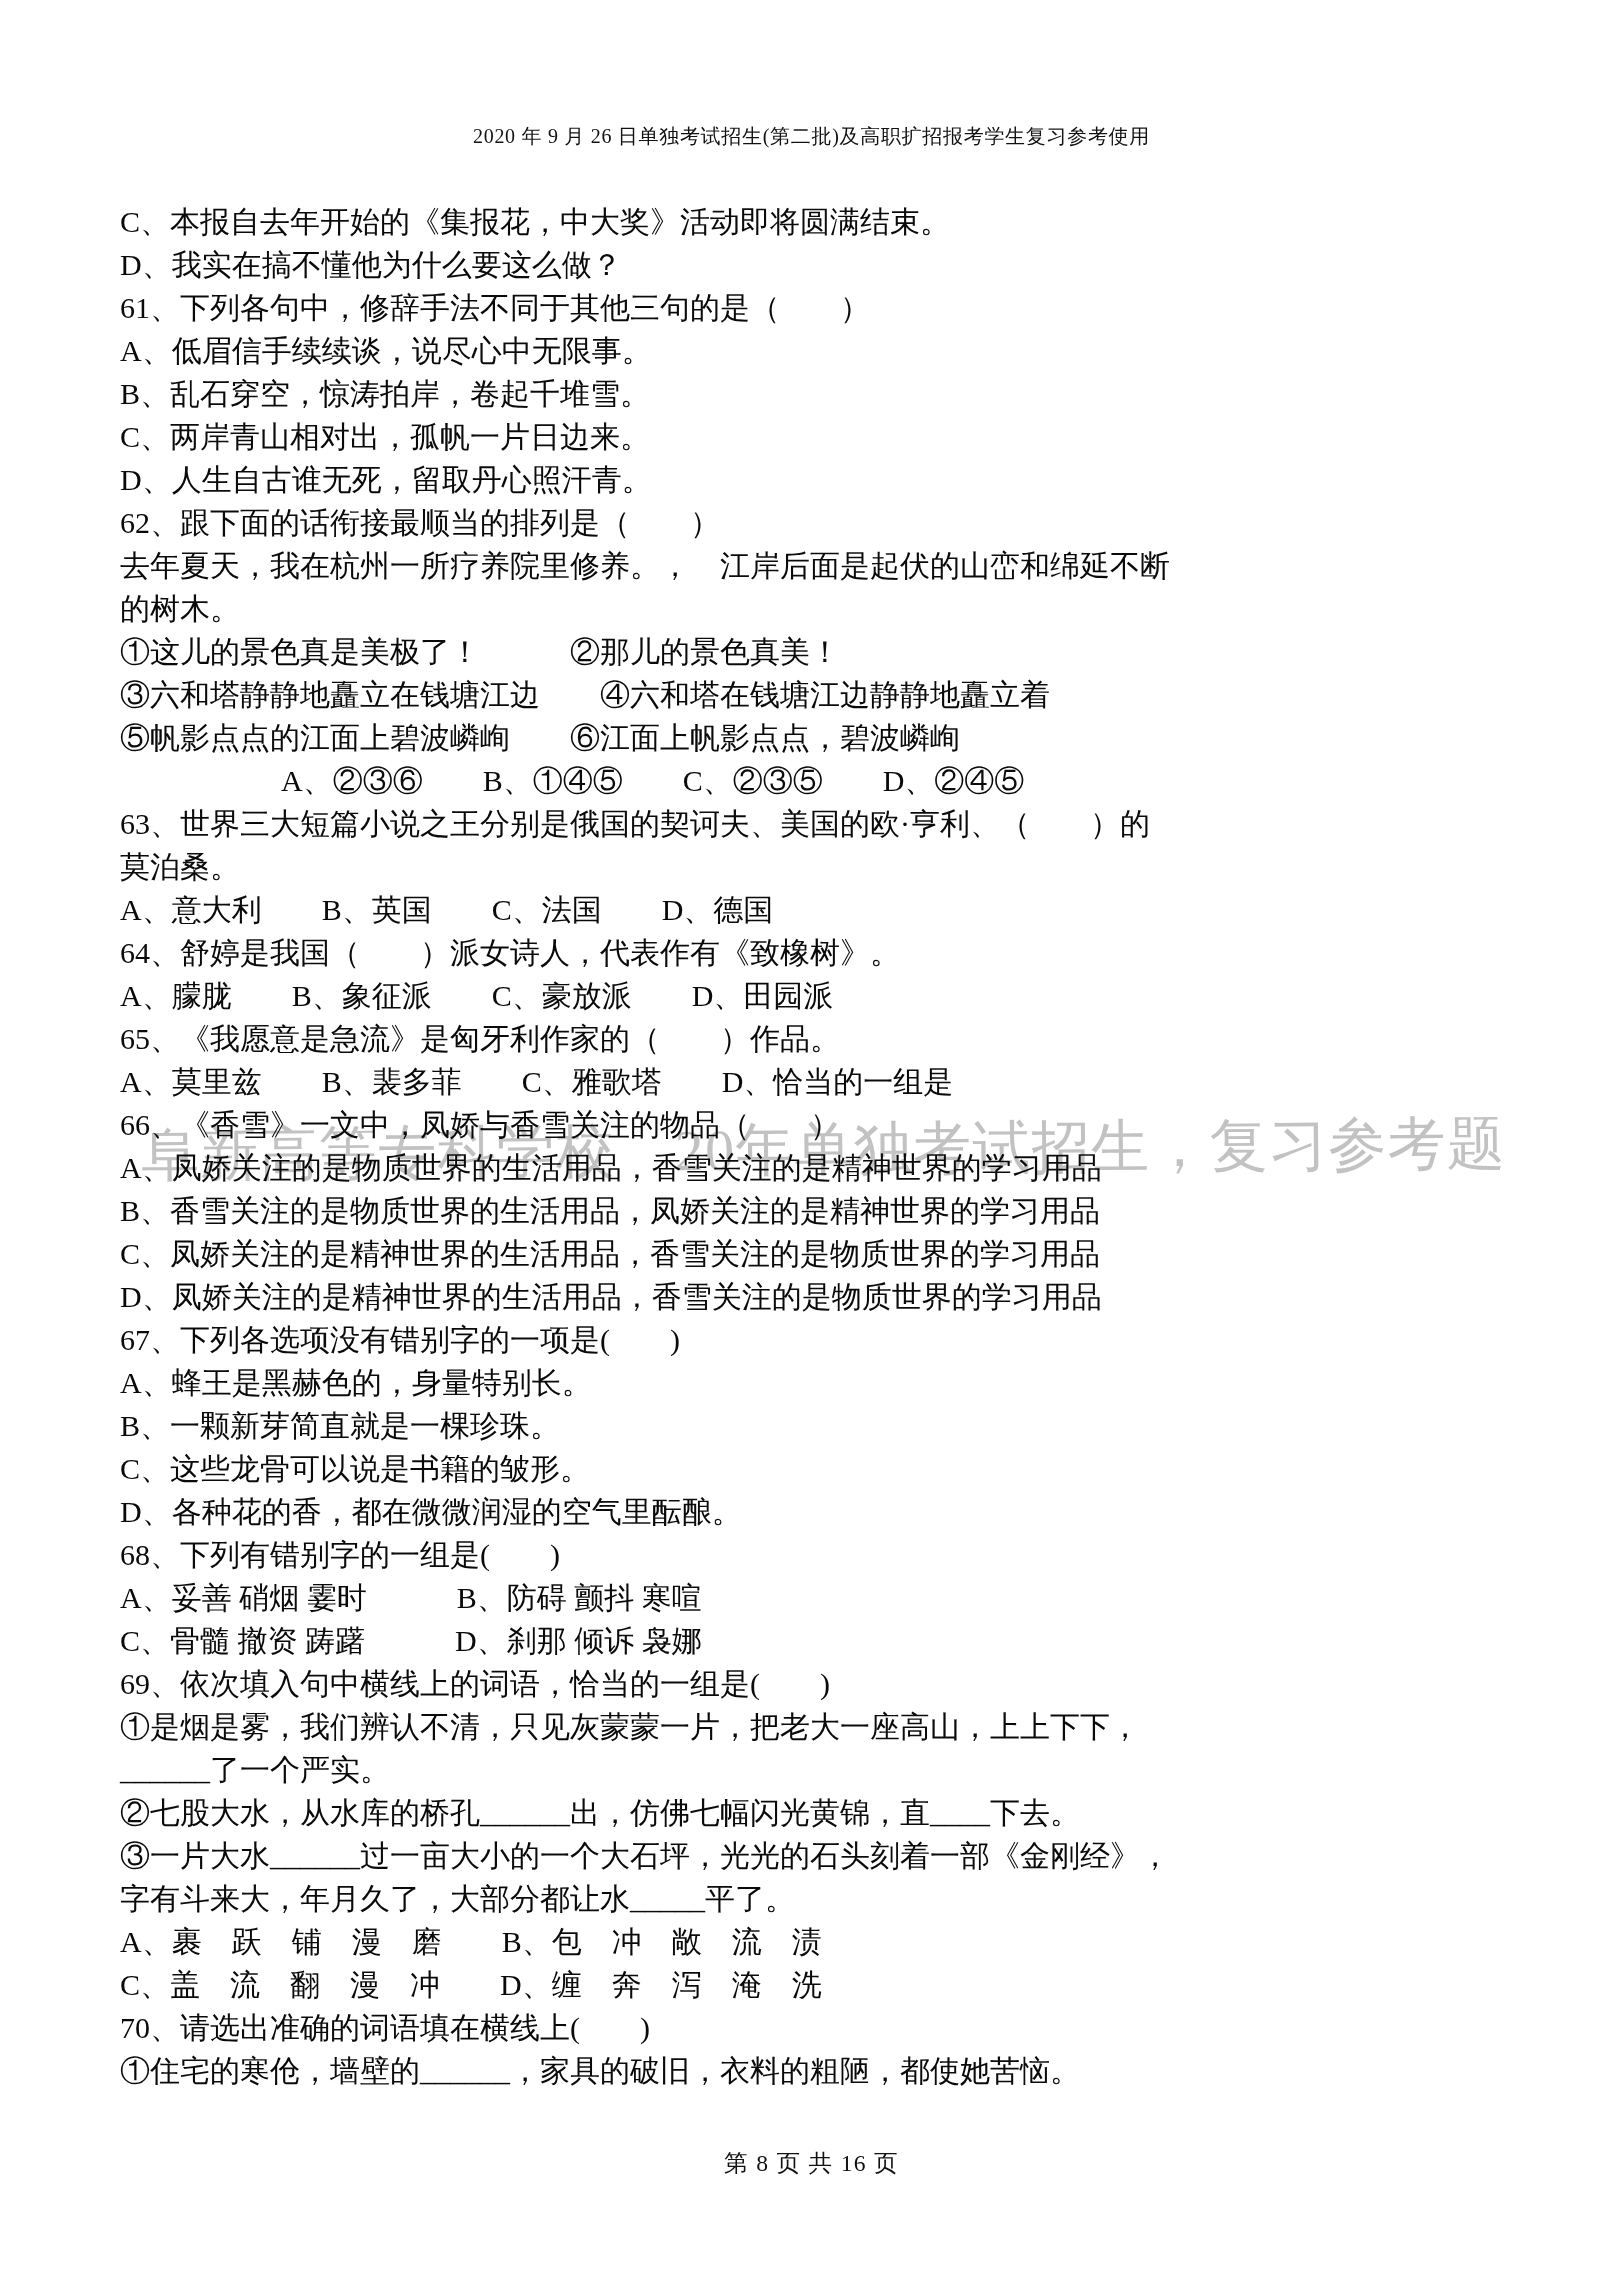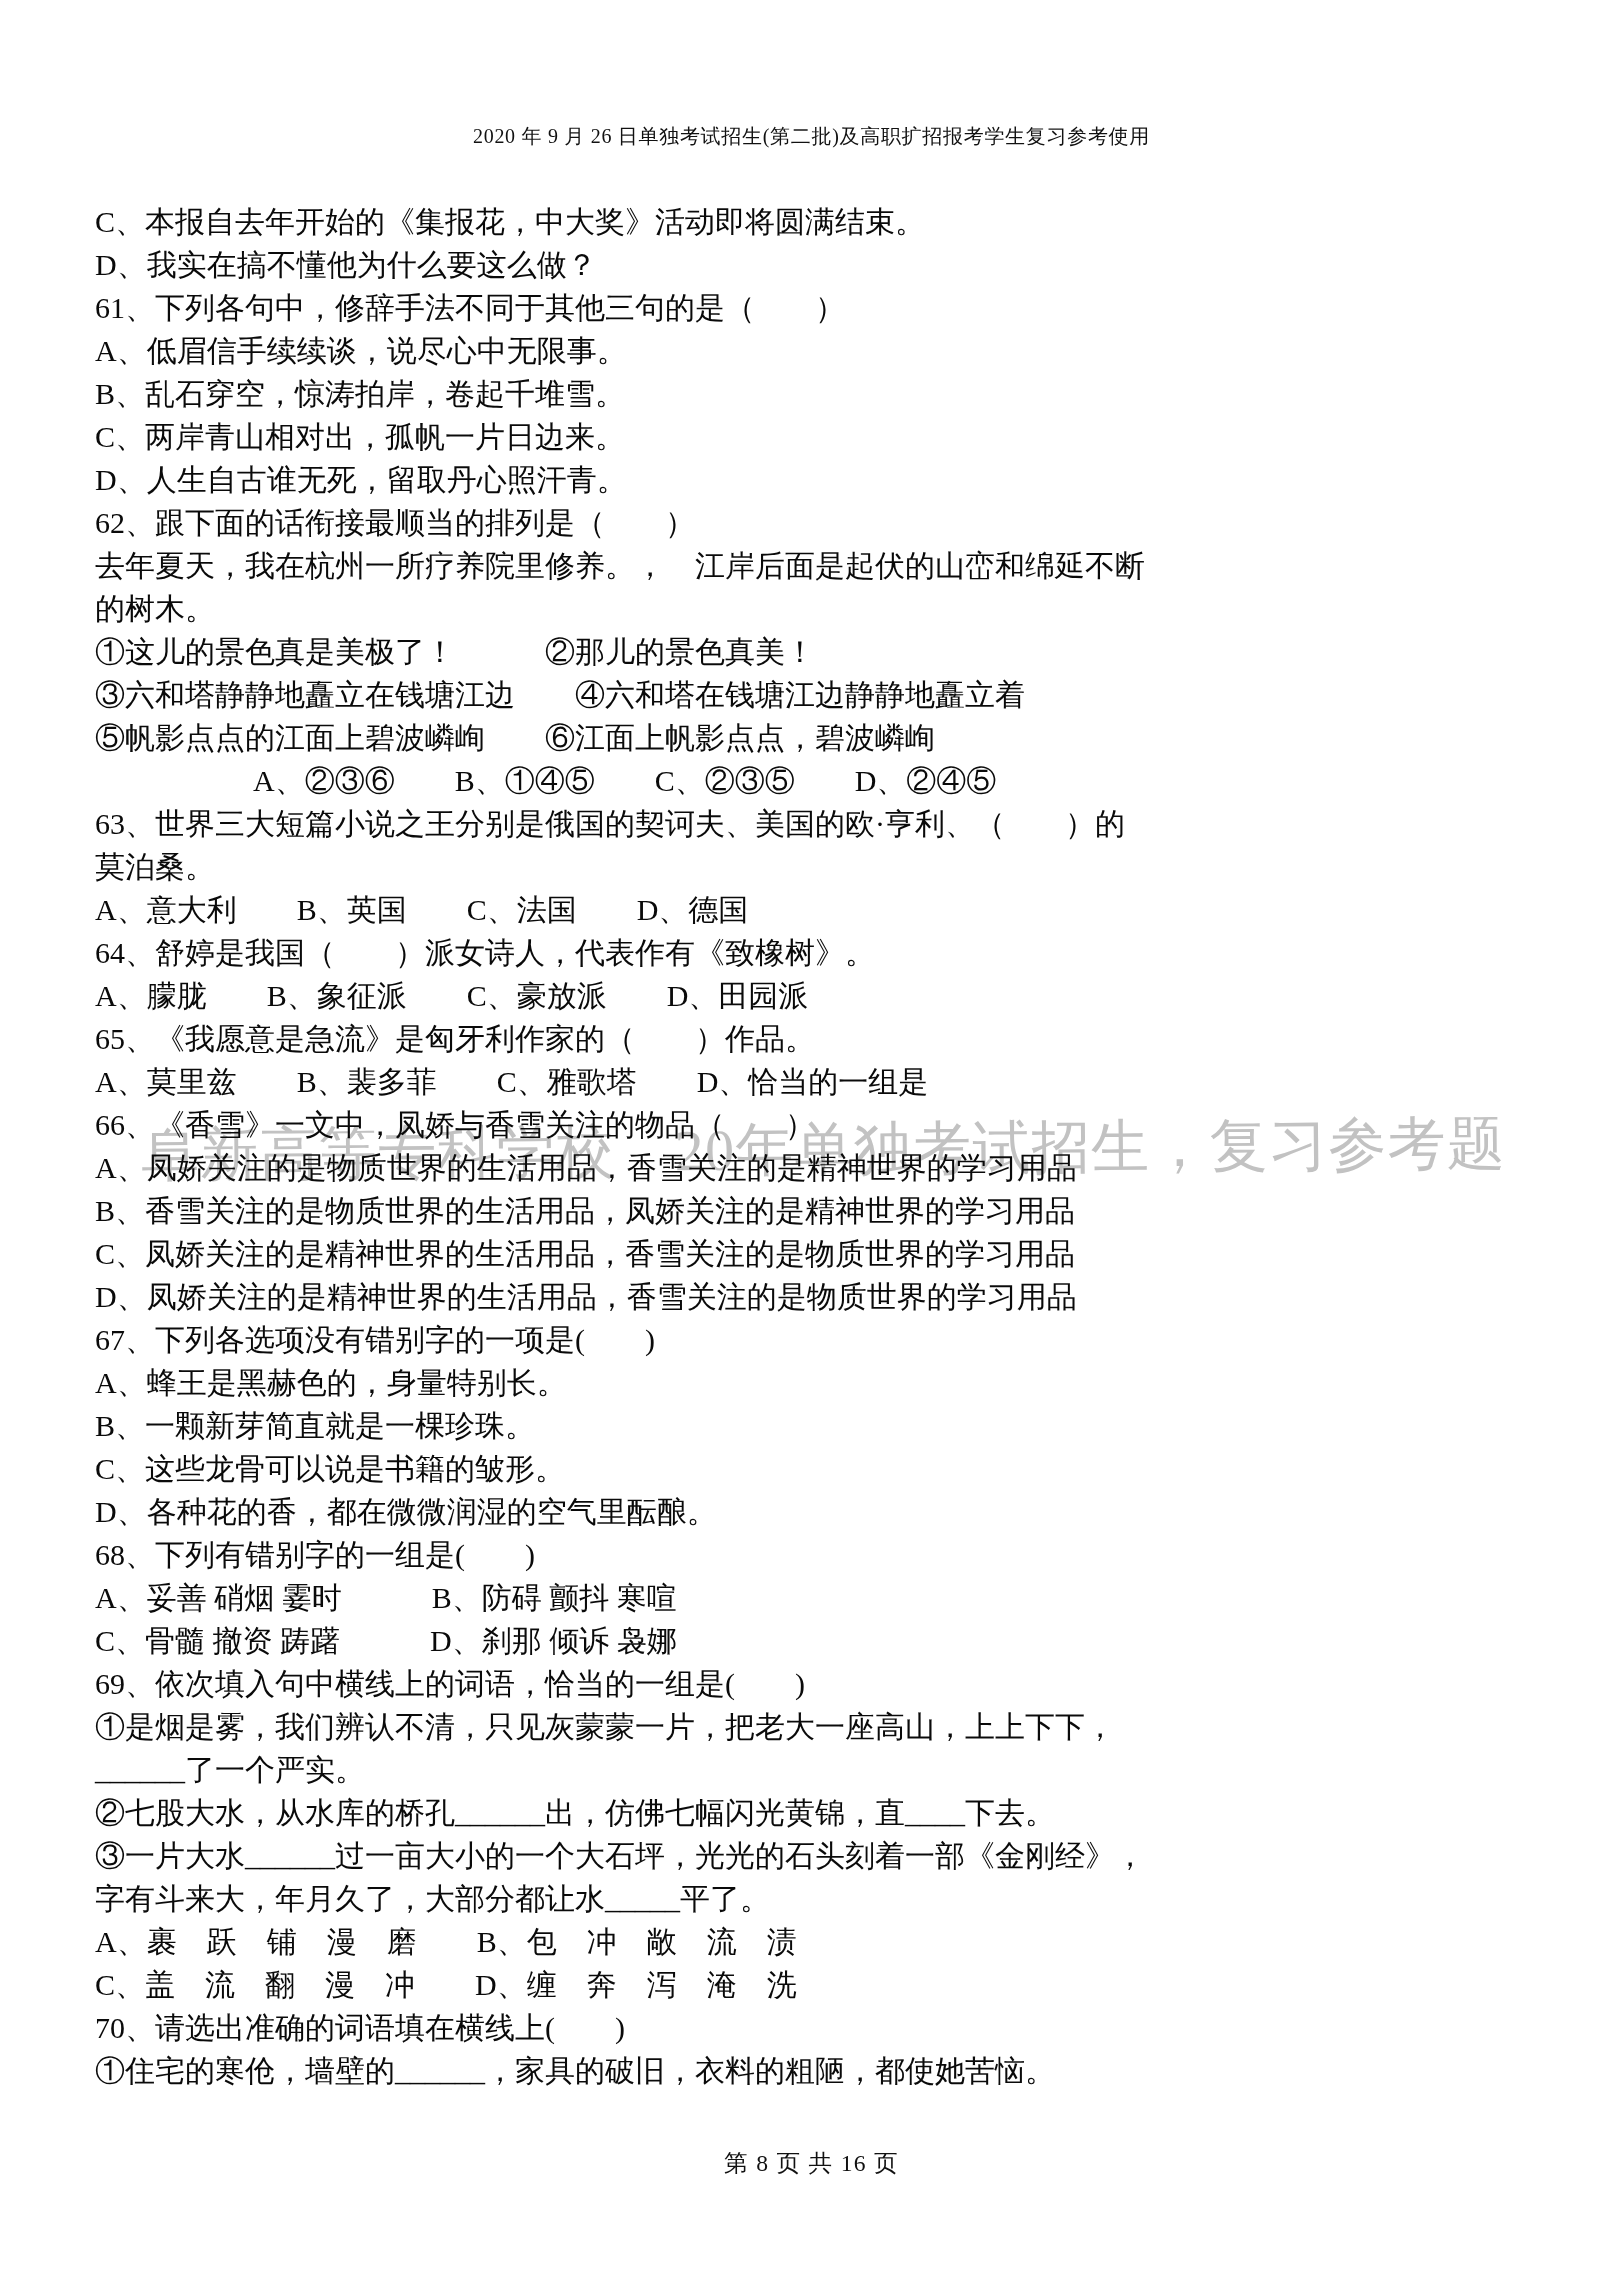--- a/index.html
+++ b/index.html
@@ -42,26 +42,26 @@
   .content {
     position: absolute;
     top: 200px;
     left: 0;
     width: 1623px;
     z-index: 1;
   }
   .ln {
     font-size: 30px;
     line-height: 43px;
-    padding-left: 95px;
+    padding-left: 120px;
     white-space: pre;
     color: #0a0a0a;
   }
   .ln.ind  { }
-  .ln.ind2 { padding-left: 253px; }
+  .ln.ind2 { padding-left: 253px; margin-left: 28px; }
   .footer {
     position: absolute;
     top: 2123px;
     left: 0;
     width: 100%;
     text-align: center;
     font-size: 23.6px;
     letter-spacing: 1.3px;
     color: #111111;
     z-index: 1;

